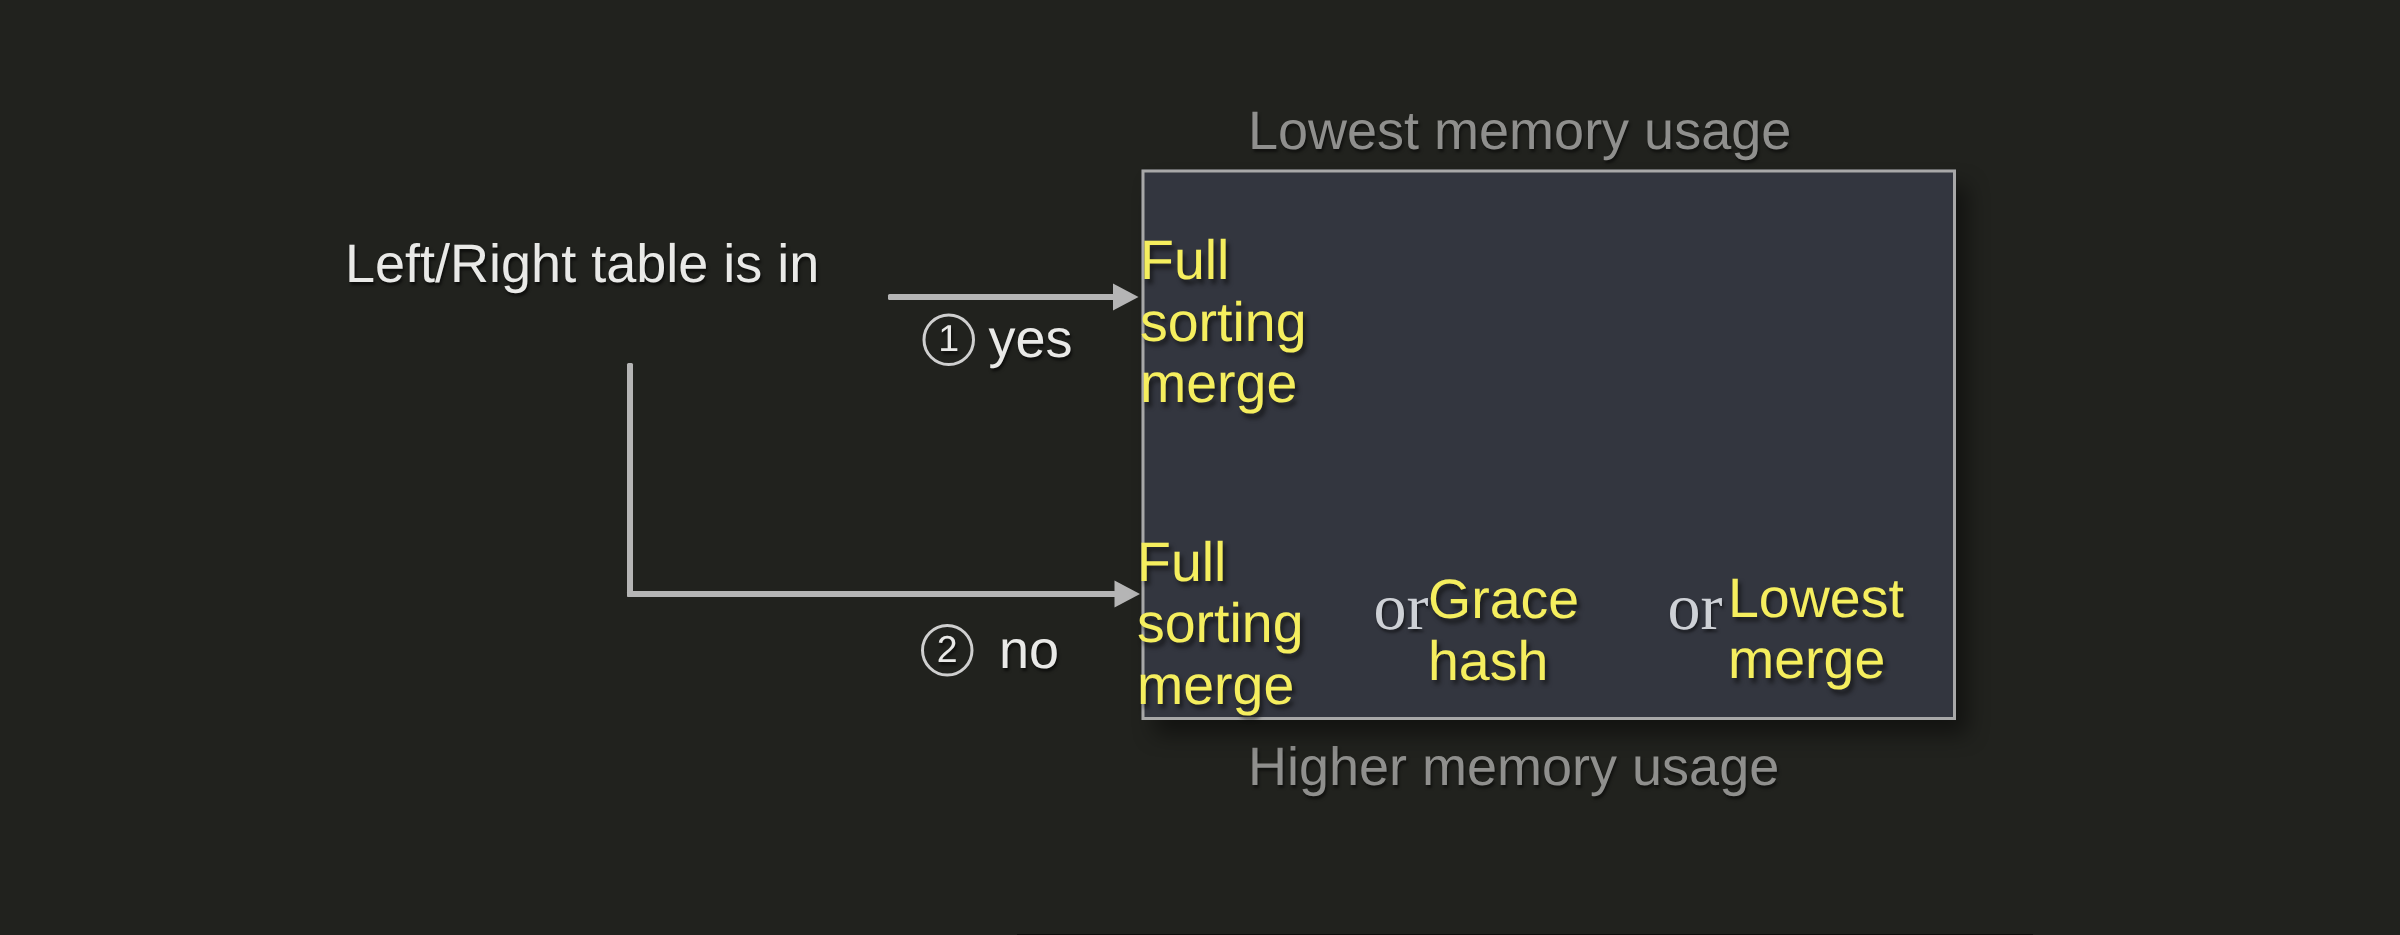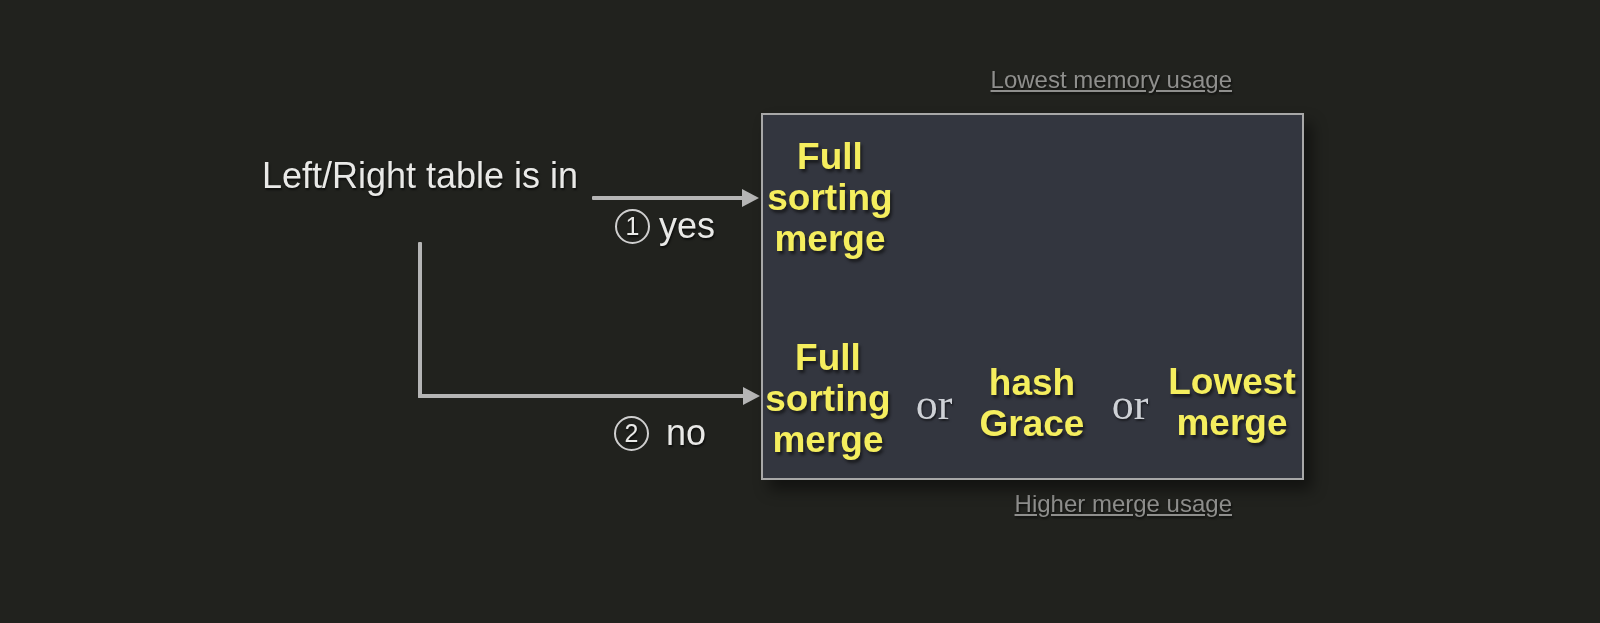--- a/index.html
+++ b/index.html
@@ -19,21 +19,20 @@
     width: 1600px;
     height: 623px;
     background: var(--bg);
     overflow: hidden;
     font-family: "Liberation Sans", sans-serif;
   }
   .question {
     position: absolute;
     left: 230px; top: 154px;
     width: 380px;
-    text-align: center;
     color: var(--white-text);
     font-size: 36px;
     line-height: 43px;
     text-shadow: 1px 2px 2px rgba(0,0,0,0.6);
   }
   .hline, .vline { position: absolute; background: var(--line); border-radius: 1px; }
   .arrowhead {
     position: absolute;
     width: 0; height: 0;
     border-top: 9px solid transparent;
@@ -63,34 +62,34 @@
     position: absolute;
     left: 761px; top: 113px;
     width: 543px; height: 367px;
     background: var(--box-fill);
     border: 2px solid var(--box-border);
     box-shadow: 8px 10px 14px rgba(0,0,0,0.45);
   }
   .caption {
     position: absolute;
     width: 400px;
-    text-align: right;
+    text-align: left;
     color: var(--gray-text);
-    font-size: 24px;
+    font-size: 36px;
     text-shadow: 1px 2px 2px rgba(0,0,0,0.5);
-    text-decoration: underline;
   }
   .algo {
     position: absolute;
-    text-align: center;
+    text-align: left;
     color: var(--yellow);
-    font-weight: bold;
+    font-weight: normal;
     font-size: 37px;
     line-height: 41px;
     text-shadow: 2px 3px 3px rgba(10,10,10,0.6);
+    margin-top: 17px;
   }
   .or-sep {
     position: absolute;
     width: 56px;
     text-align: center;
     color: var(--or-text);
     font-size: 44px;
     line-height: 40px;
     text-shadow: 1px 2px 2px rgba(0,0,0,0.5);
     font-family: Liberation Serif, serif;
@@ -114,41 +113,41 @@
 
   <div class="vline" style="left:418px; top:242px; width:4px; height:156px;"></div>
   <div class="hline" style="left:418px; top:394px; width:326px; height:4px;"></div>
   <div class="arrowhead" style="left:743px; top:387px;"></div>
   <div class="branch-label" style="left:614px; top:412px; gap:17px;">
     <span class="num-circle">2</span>
     <span>no</span>
   </div>
 
   <div class="caption" style="left:832px; top:66px;">Lowest memory usage</div>
-  <div class="caption" style="left:832px; top:490px;">Higher merge usage</div>
+  <div class="caption" style="left:832px; top:490px;">Higher memory usage</div>
 
   <div class="memory-box"></div>
 
   <div class="algo" style="left:760px; top:136px; width:140px;">
     <div>Full</div>
     <div>sorting</div>
     <div>merge</div>
   </div>
 
   <div class="algo" style="left:758px; top:337px; width:140px;">
     <div>Full</div>
     <div>sorting</div>
     <div>merge</div>
   </div>
 
   <div class="or-sep" style="left:906px; top:385px;">or</div>
 
   <div class="algo" style="left:952px; top:362px; width:160px;">
+    <div>Grace</div>
     <div>hash</div>
-    <div>Grace</div>
   </div>
 
   <div class="or-sep" style="left:1102px; top:385px;">or</div>
 
   <div class="algo" style="left:1152px; top:361px; width:160px;">
     <div>Lowest</div>
     <div>merge</div>
   </div>
 
 </div>

